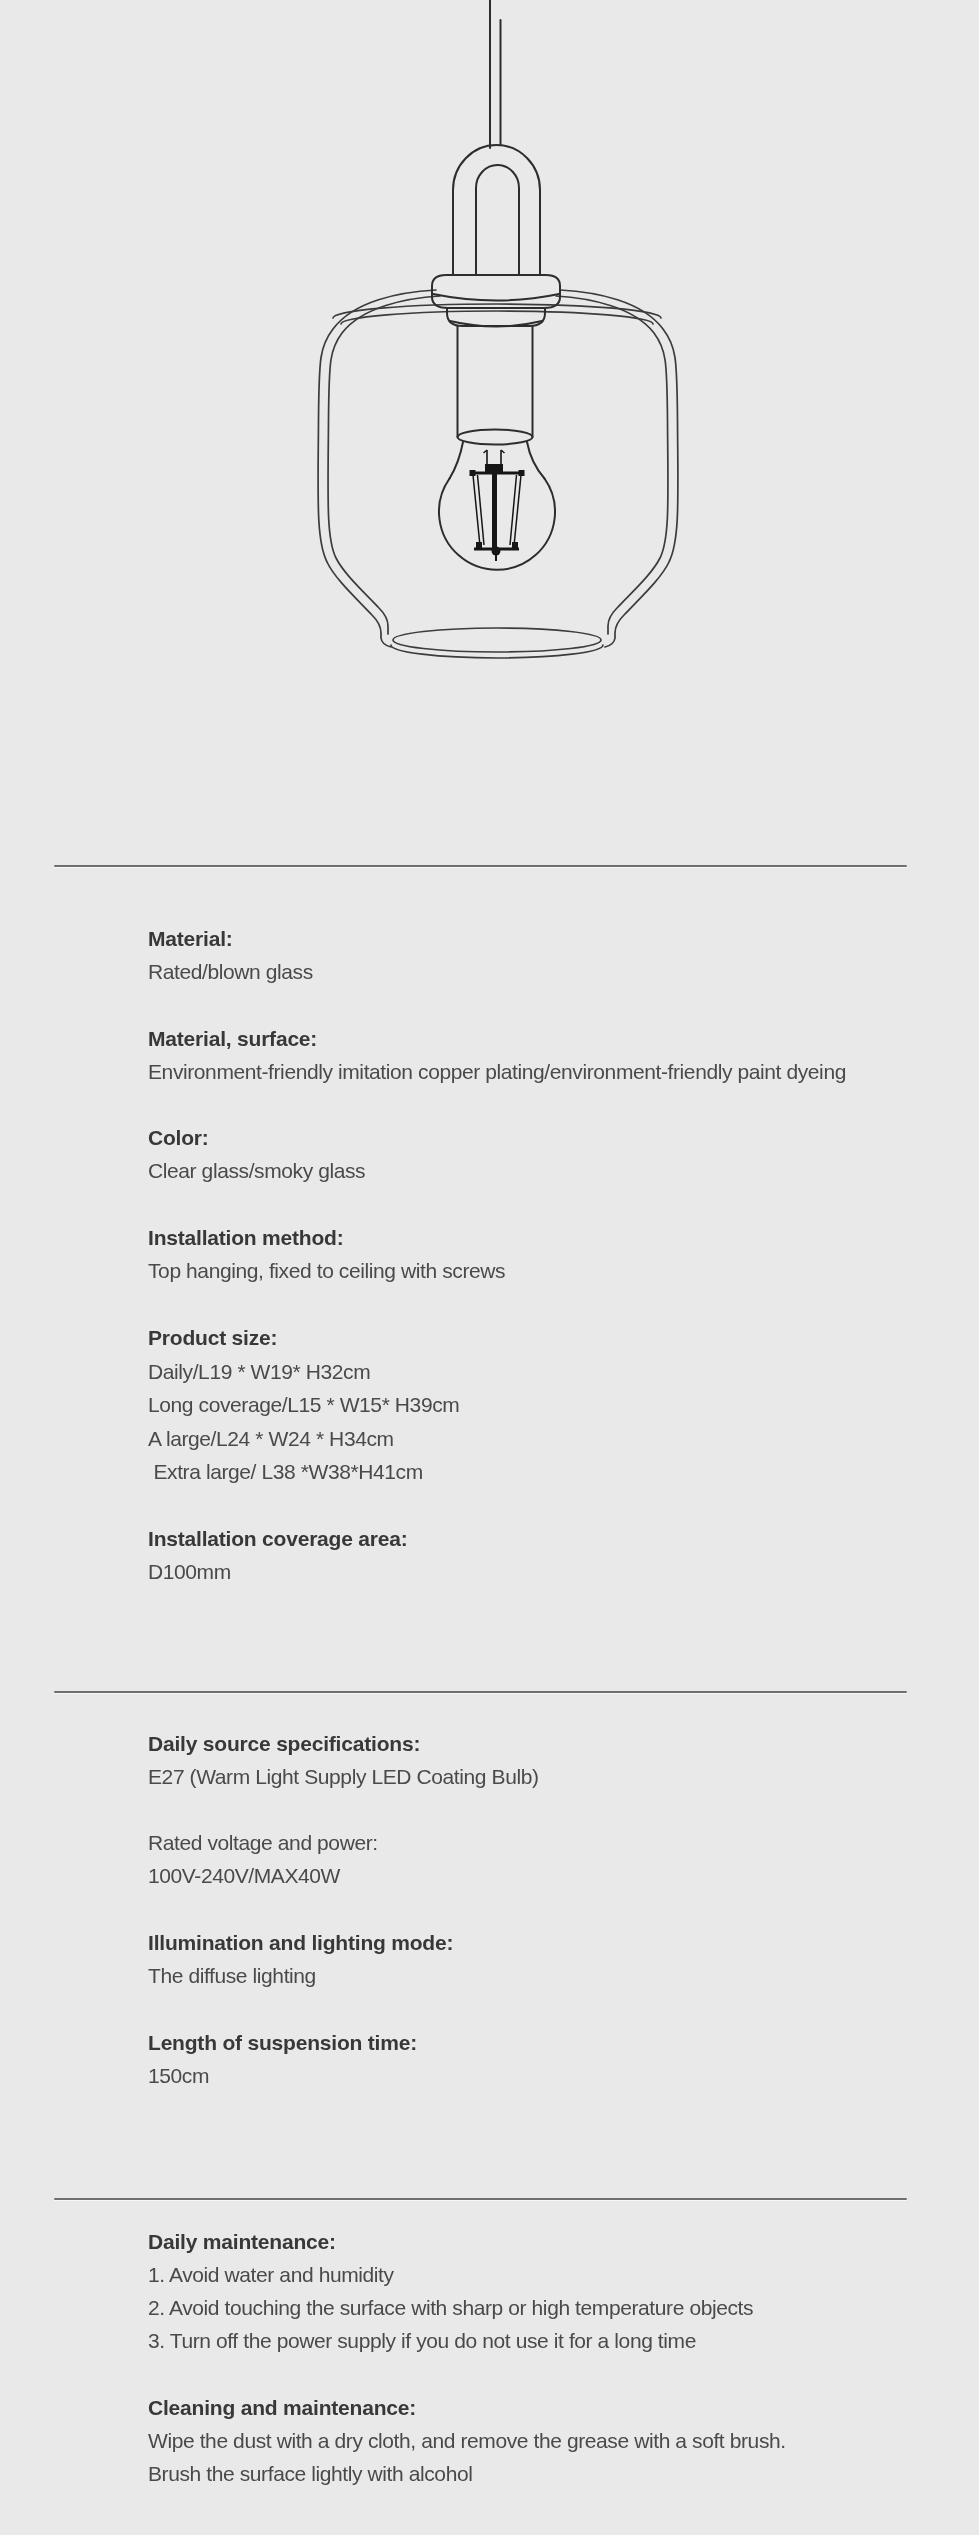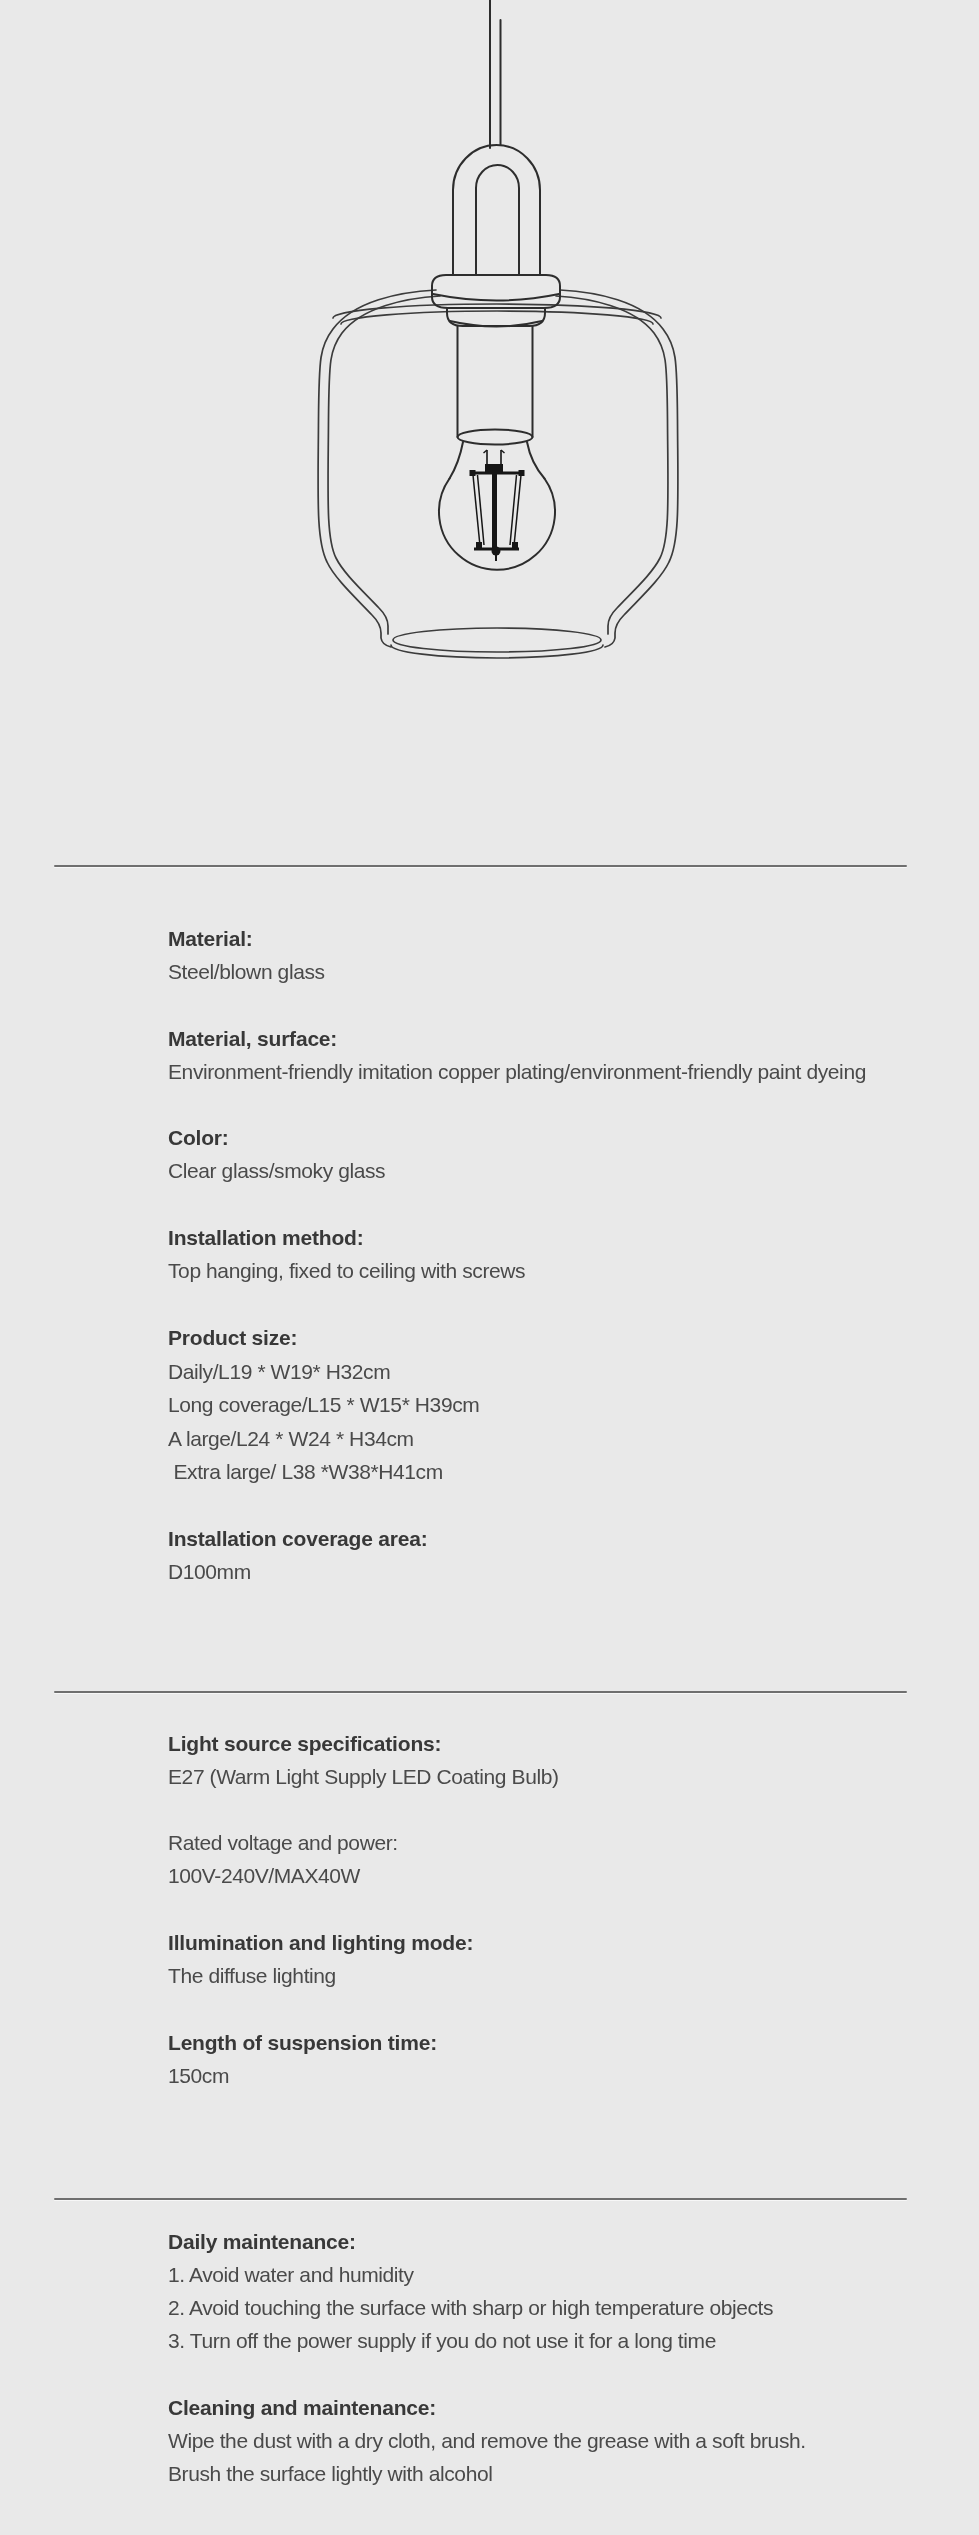--- a/index.html
+++ b/index.html
@@ -31,21 +31,20 @@
   }
   .t {
     position: absolute;
     left: 148px;
     height: 33px;
     line-height: 33px;
     font-size: 21px;
     letter-spacing: -0.4px;
     white-space: pre;
     color: #4a4a4a;
-    margin-left: 20px;
   }
   .label {
     font-weight: 700;
     color: #383838;
     letter-spacing: -0.2px;
   }
 </style>
 </head>
 <body>
 
@@ -100,21 +99,21 @@
       <line x1="474" y1="549" x2="519" y2="549" stroke-width="3"></line>
       <circle cx="496" cy="551" r="4.5" stroke="none"></circle>
       <line x1="496" y1="553" x2="496" y2="561" stroke-width="2"></line>
     </g>
   </svg>
 
   <div class="divider" style="top:865px"></div>
 
   <div>
     <div class="t label" style="top:922px">Material:</div>
-    <div class="t" style="top:955px">Steel/blown glass</div>
+    <div class="t" style="top:955px">Rated/blown glass</div>
 
     <div class="t label" style="top:1022px">Material, surface:</div>
     <div class="t" style="top:1055px">Environment-friendly imitation copper plating/environment-friendly paint dyeing</div>
 
     <div class="t label" style="top:1121px">Color:</div>
     <div class="t" style="top:1154px">Clear glass/smoky glass</div>
 
     <div class="t label" style="top:1221px">Installation method:</div>
     <div class="t" style="top:1254px">Top hanging, fixed to ceiling with screws</div>
 
@@ -124,21 +123,21 @@
     <div class="t" style="top:1422px">A large/L24 * W24 * H34cm</div>
     <div class="t" style="top:1455px"> Extra large/ L38 *W38*H41cm</div>
 
     <div class="t label" style="top:1522px">Installation coverage area:</div>
     <div class="t" style="top:1555px">D100mm</div>
   </div>
 
   <div class="divider" style="top:1691px"></div>
 
   <div>
-    <div class="t label" style="top:1727px">Light source specifications:</div>
+    <div class="t label" style="top:1727px">Daily source specifications:</div>
     <div class="t" style="top:1760px">E27 (Warm Light Supply LED Coating Bulb)</div>
 
     <div class="t" style="top:1826px">Rated voltage and power:</div>
     <div class="t" style="top:1859px">100V-240V/MAX40W</div>
 
     <div class="t label" style="top:1926px">Illumination and lighting mode:</div>
     <div class="t" style="top:1959px">The diffuse lighting</div>
 
     <div class="t label" style="top:2026px">Length of suspension time:</div>
     <div class="t" style="top:2059px">150cm</div>

